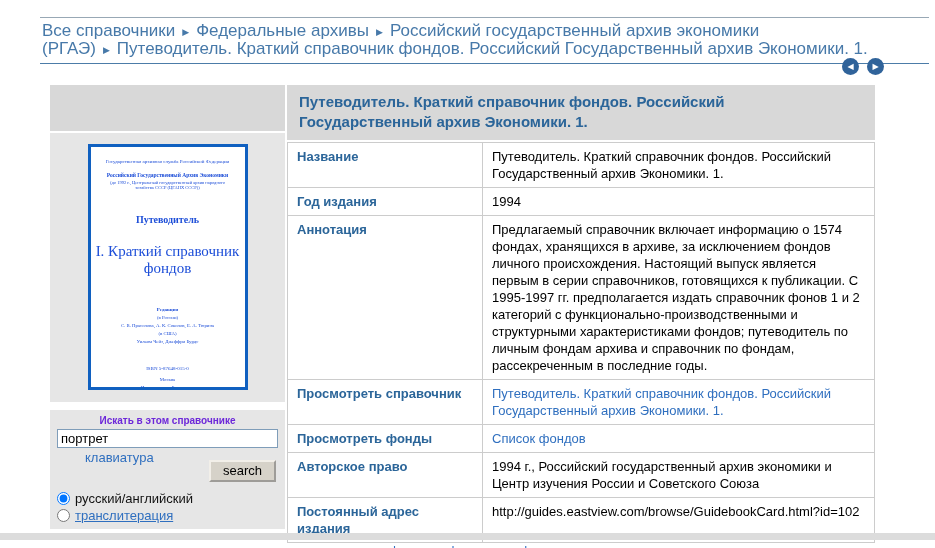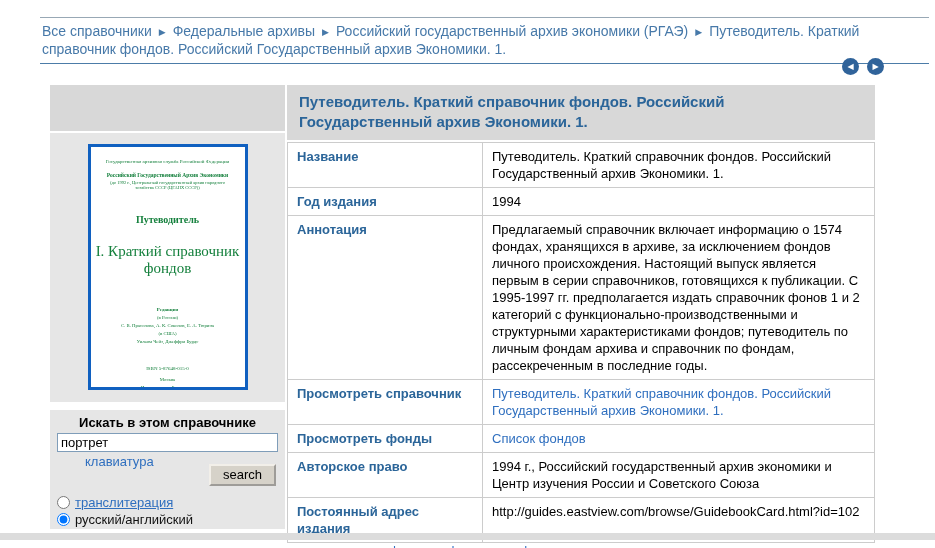--- a/index.html
+++ b/index.html
@@ -11,21 +11,21 @@
     font-family:"Liberation Sans", sans-serif;
   }
 
   
   .bc-wrap {
     position:absolute; top:17px; left:40px; right:6px;
     border-top:1px solid #98A8B5;
     border-bottom:1px solid #4C7CA8;
     padding:4px 60px 5px 2px;
   }
-  .bc-item { color:#4779A9; font-size:14px; line-height:17px; cursor:pointer;margin-top:20px; }
+  .bc-item { color:#4779A9; font-size:17px; line-height:17px; cursor:pointer;margin-top:20px; }
   .bc-sep  { color:#4779A9; font-size:9px; margin:0 7px; vertical-align:1px; }
 
   
   .nav-arrows { position:absolute; top:58px; right:51px; display:flex; gap:8px; }
   .nav-btn {
     width:17px; height:17px; border-radius:50%;
     background:#30639A; color:#fff;
     display:flex; align-items:center; justify-content:center;
     font-size:8px; cursor:pointer; line-height:1;
   }
@@ -34,42 +34,42 @@
   .content { position:absolute; top:85px; left:50px; display:flex; gap:2px; }
   .sidebar { width:235px; }
   .side-band { height:46px; background:#D8D8D8; }
   .side-book {
     margin-top:2px; background:#E6E6E6; height:269px;
     display:flex; justify-content:center; padding-top:11px;
   }
   .cover {
     width:160px; height:246px; background:#fff;
     border:3px solid #1060C0; overflow:hidden;
-    text-align:center; color:#15803d;
+    text-align:center; color:#1d4ed8;
     font-family:"Liberation Serif", serif;
   }
   .cv-agency    { font-size:5px;   margin-top:12px; }
   .cv-archive   { font-size:5.5px; font-weight:bold; margin-top:8px; }
   .cv-former    { font-size:4.5px; margin-top:2px; padding:0 10px; }
   .cv-title     { font-size:10px;  font-weight:bold; margin-top:24px; }
   .cv-subtitle  { font-size:15px; font-weight:normal; margin-top:18px; }
   .cv-section   { font-size:5px;   font-weight:bold; margin-top:30px; }
   .cv-names     { font-size:4.8px; margin-top:3px; }
   .cv-isbn      { font-size:5px;   margin-top:22px; }
   .cv-city      { font-size:4.8px; margin-top:6px; }
   .cv-publisher { font-size:4.8px; margin-top:3px; }
   .cv-copyright { font-size:4.5px; margin-top:8px; padding:0 8px; }
 
   .side-search {
     margin-top:8px; background:#E6E6E6; height:119px;
     padding:5px 7px 0 7px;
   }
   .search-head {
-    text-align:center; font-size:13px; font-weight:bold;
-    color:#000000; margin-bottom:3px; cursor:pointer;
+    text-align:center; font-size:10px; font-weight:bold;
+    color:#6d28d9; margin-bottom:3px; cursor:pointer;
   }
   .search-input {
     width:100%; height:19px; font-size:13px;
     border:1px solid #7F9DB9; background:#ffffff; padding:0 3px;
     font-family:"Liberation Sans", sans-serif;
   }
   .mid-row { display:flex; justify-content:space-between; align-items:flex-start; margin-top:2px; }
   .kbd-link { font-size:13px; color:#2F6FBF; margin-left:28px; cursor:pointer; }
   .search-btn {
     margin-top:10px; margin-right:2px;
@@ -145,27 +145,27 @@
         </div>
     </div>
     <div class="side-search">
       <div class="search-head">Искать в этом справочнике</div>
       <input class="search-input" type="text" value="портрет" style="">
       <div class="mid-row">
         <span class="kbd-link">клавиатура</span>
         <button class="search-btn">search</button>
       </div>
       <div class="radios">
+          <label class="radio-row">
+            <input type="radio" name="lang" checked="" style="">
+            <span>русский/английский</span>
+          </label>
           <label class="radio-row link">
             <input type="radio" name="lang" style="">
             <span>транслитерация</span>
-          </label>
-          <label class="radio-row">
-            <input type="radio" name="lang" checked="" style="">
-            <span>русский/английский</span>
           </label>
         </div>
     </div>
   </div>
 
   <div class="main">
     <div class="title-bar">
       <div class="title-text">Путеводитель. Краткий справочник фондов. Российский Государственный архив Экономики. 1.</div>
     </div>
     <table class="info-table">

